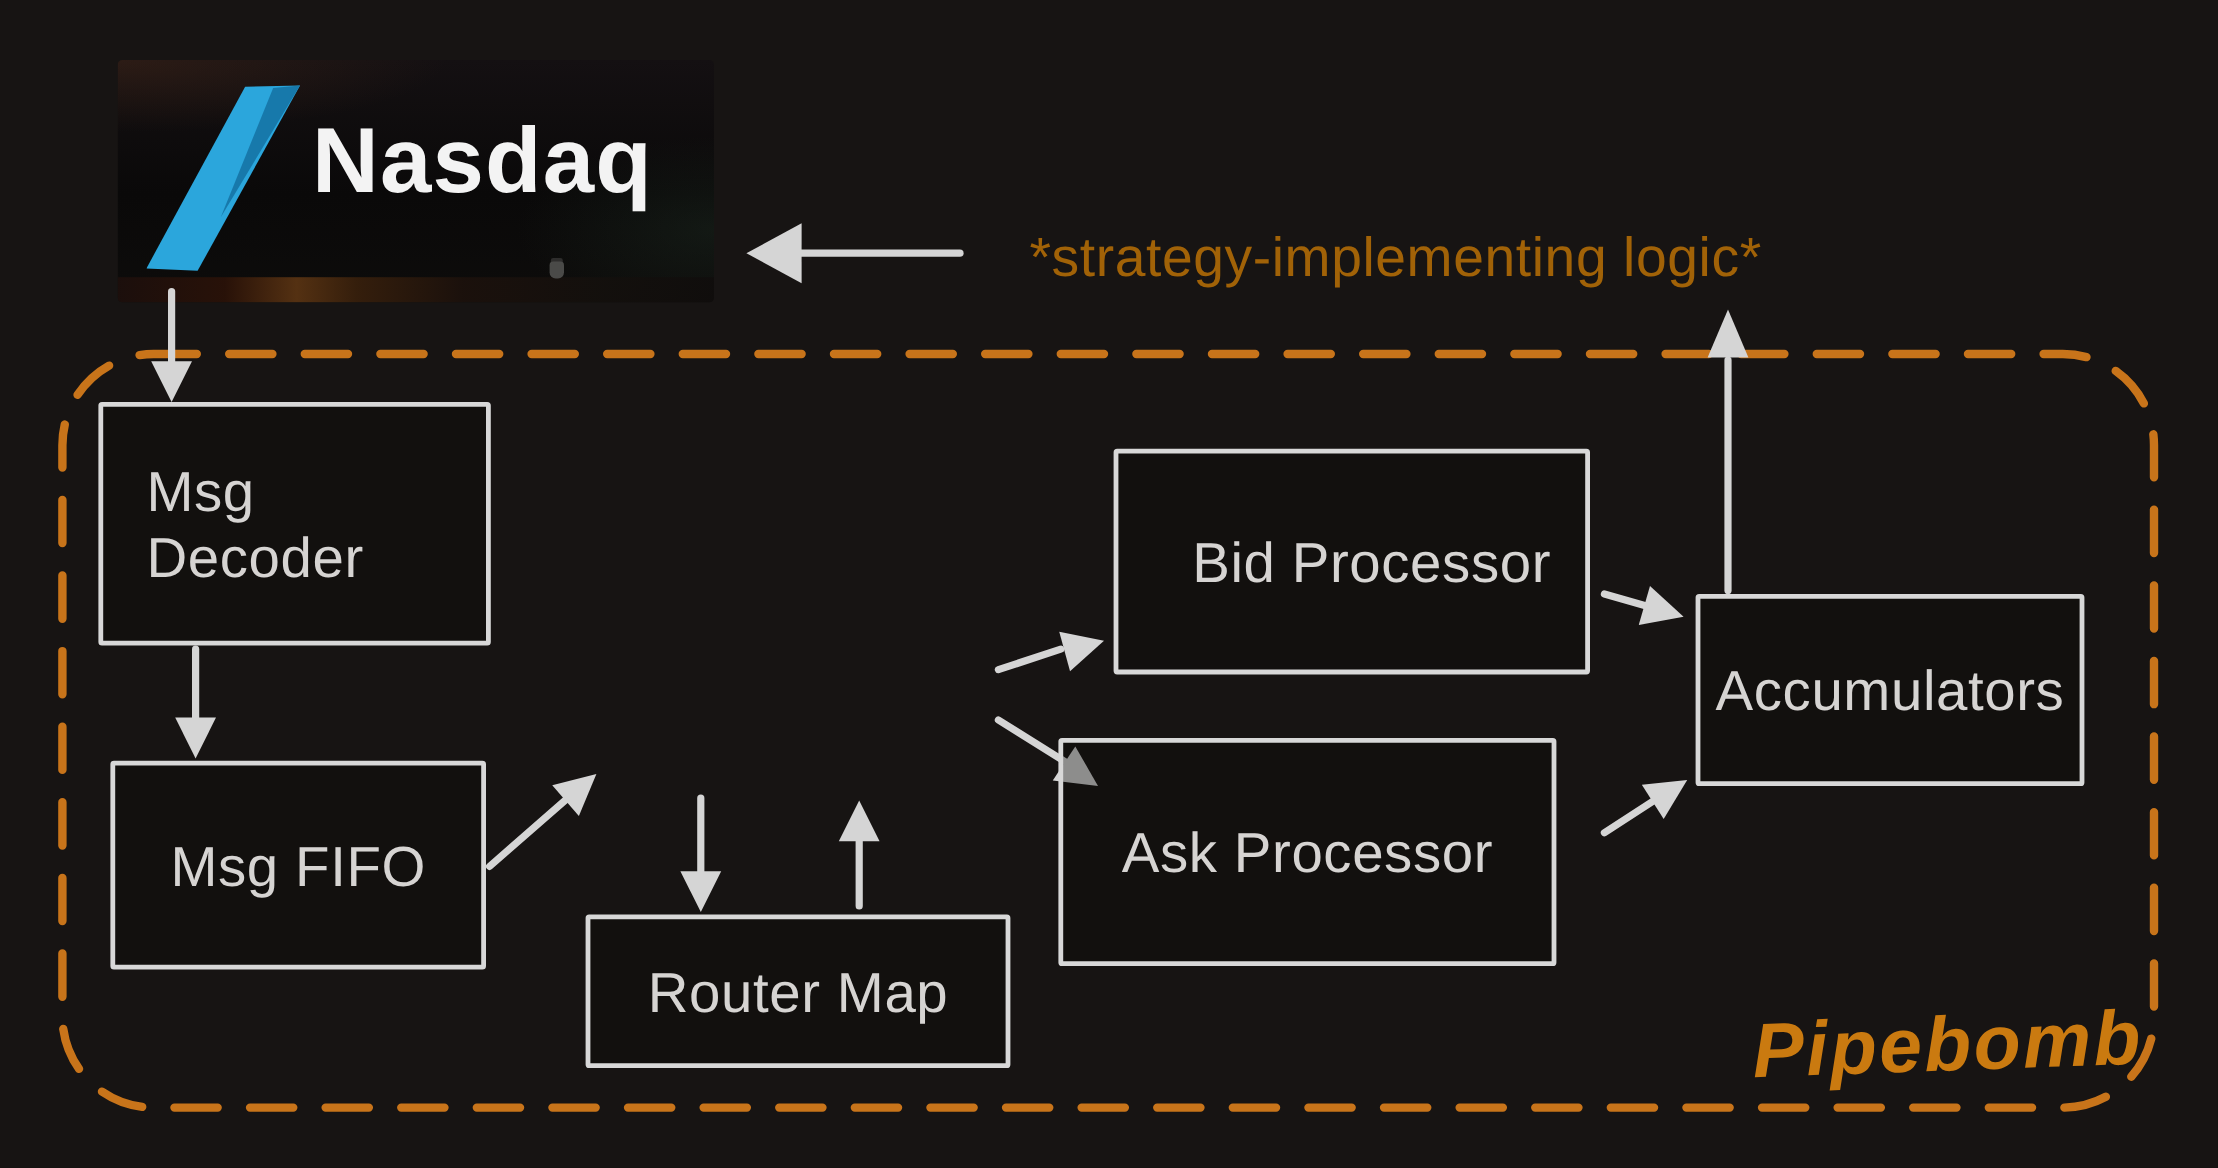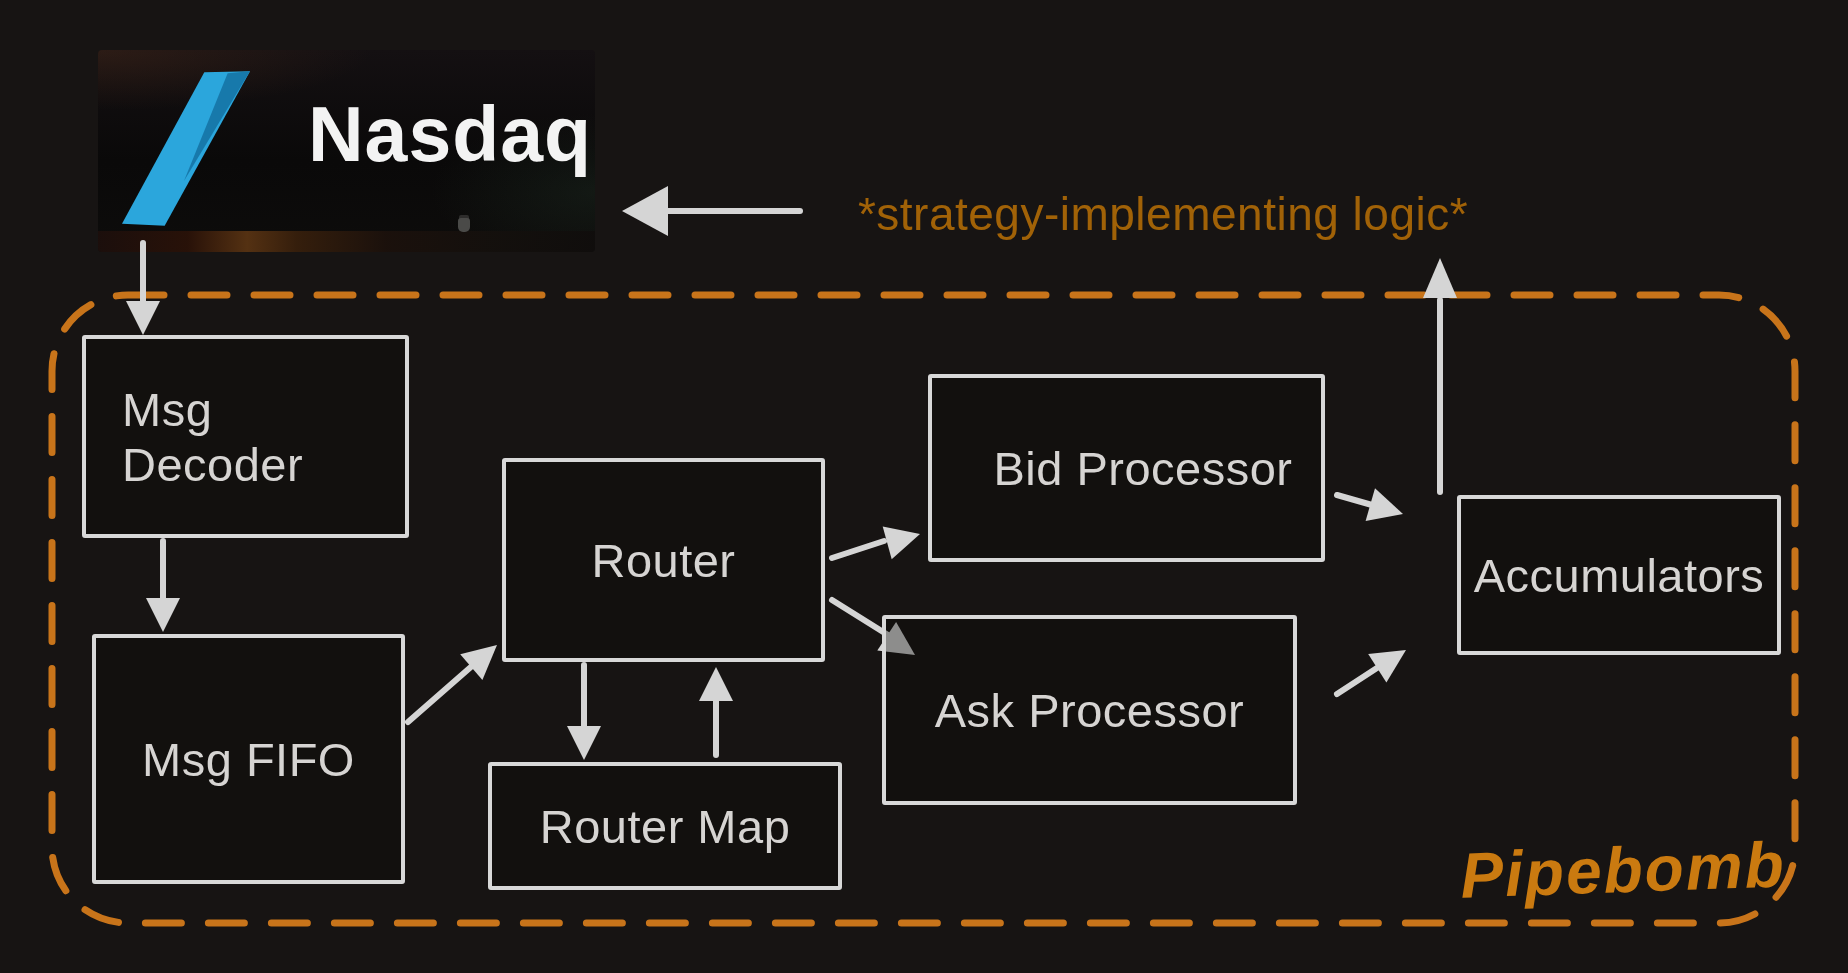--- a/index.html
+++ b/index.html
@@ -12,47 +12,47 @@
     position:absolute;left:98px;top:50px;width:497px;height:202px;
     border-radius:4px;overflow:hidden;
     background:
       radial-gradient(120% 65% at 0% 0%, rgba(74,42,26,.45), transparent 46%),
       radial-gradient(60% 70% at 100% 70%, rgba(34,52,40,.35), transparent 55%),
       linear-gradient(180deg,#141012 0%,#0a0909 55%,#0d0c0b 100%);
   }
   .ribbon{position:absolute;left:24px;top:20px;width:128px;height:156px;}
   .wordmark{
     position:absolute;left:162px;top:40px;
-    font-size:77px;font-weight:700;color:#f3f3f3;letter-spacing:1px;line-height:1.15;margin-left:48px;
+    font-size:77px;font-weight:700;color:#f3f3f3;letter-spacing:1px;line-height:1.15;
   }
   .ledge{
     position:absolute;left:0;bottom:0;width:100%;height:21px;
     background:linear-gradient(90deg,#1d0f0c 0%,#2b1208 18%,#5c3513 30%,#39200c 40%,#1c110c 58%,#14100d 80%,#100d0c 100%);
     opacity:.9;
   }
   .camera{
     position:absolute;left:360px;top:168px;width:12px;height:14px;
     background:#4a4a48;border-radius:3px 3px 5px 5px;
     box-shadow:0 -4px 0 -1px #2e2d2c;
   }
   
   .diagram-layer{position:absolute;left:0;top:0;width:1848px;height:973px;}
   
   .node{
     position:absolute;box-sizing:border-box;border:4px solid #d8d8d8;border-radius:3px;
     background:rgba(10,8,7,.35);display:flex;align-items:center;justify-content:center;
     color:#d6d4d2;font-size:47px;letter-spacing:.5px;
   }
   .n-decoder{left:82px; top:335px;width:327px;height:203px;padding-left:36px;}
-  .n-fifo   {left:92px; top:634px;width:313px;height:250px;}
+  .n-fifo   {left:92px; top:634px;width:313px;height:174px;}
   .n-router {left:502px;top:458px;width:323px;height:204px;}
   .n-ordmap {left:488px;top:762px;width:354px;height:128px;}
   .n-bid    {left:928px;top:374px;width:397px;height:188px;padding-left:33px;}
   .n-ask    {left:882px;top:615px;width:415px;height:190px;}
-  .n-acc    {left:1413px;top:495px;width:324px;height:160px;margin-left:44px;}
+  .n-acc    {left:1413px;top:495px;width:324px;height:160px;}
   
   .strategy-label{
     position:absolute;left:1163px;top:187px;transform:translateX(-50%);
     color:#a16207;font-size:46px;white-space:nowrap;letter-spacing:.5px;
   }
   .pipebomb-label{
     position:absolute;left:1623px;top:870px;transform:translate(-50%,-50%) rotate(-2deg);
     color:#ca7a10;font-size:64px;font-weight:700;font-style:italic;
     letter-spacing:2px;white-space:nowrap;
   }
@@ -123,23 +123,20 @@
       <polygon class="arrow-head" points="622,211 668,186 668,236"></polygon>
     </g>
   </svg>
 
   <div class="node n-decoder">
     <span>Msg Decoder</span>
   </div>
   <div class="node n-fifo">
     <span>Msg FIFO</span>
   </div>
-  <div class="node n-router">
-    <span>Router</span>
-  </div>
   <div class="node n-ordmap">
     <span>Router Map</span>
   </div>
   <div class="node n-bid">
     <span>Bid Processor</span>
   </div>
   <div class="node n-ask">
     <span>Ask Processor</span>
   </div>
   <div class="node n-acc">

